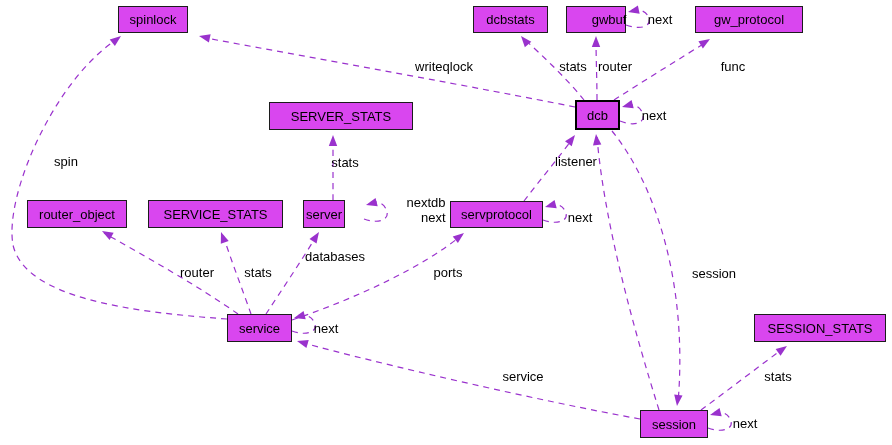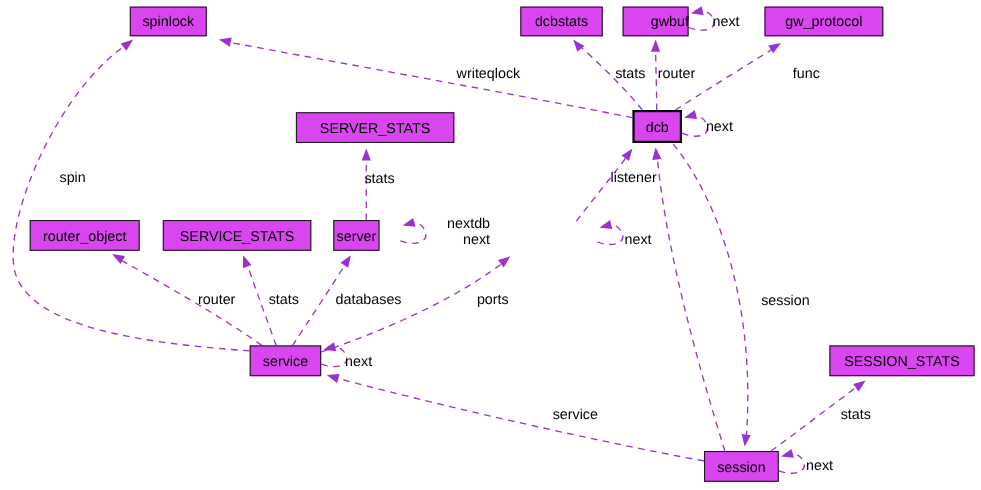--- a/index.html
+++ b/index.html
@@ -97,21 +97,21 @@
     <div class="edge-label" style="left: 406px; top: 210px; margin-left: 20px;">
       <div>nextdb</div>
       <div>next</div>
     </div>
     <div class="edge-label" style="left: 197px; top: 272px;">
       <div>router</div>
     </div>
     <div class="edge-label" style="left: 258px; top: 272px;">
       <div>stats</div>
     </div>
-    <div class="edge-label" style="left: 335px; top: 272px;">
+    <div class="edge-label" style="left: 335px; top: 256px;">
       <div>databases</div>
     </div>
     <div class="edge-label" style="left: 448px; top: 272px;">
       <div>ports</div>
     </div>
     <div class="edge-label" style="left: 580px; top: 217px;">
       <div>next</div>
     </div>
     <div class="edge-label" style="left: 576px; top: 161px;">
       <div>listener</div>
@@ -133,16 +133,17 @@
     </div>
     <div class="node" style="left: 118px; top: 6px; width: 70px; height: 27px;">spinlock</div>
     <div class="node" style="left: 473px; top: 6px; width: 75px; height: 27px;">dcbstats</div>
     <div class="node" style="left: 566px; top: 6px; width: 60px; height: 27px; padding-left: 26px;">gwbuf</div>
     <div class="node" style="left: 695px; top: 6px; width: 108px; height: 27px;">gw_protocol</div>
     <div class="node" style="left: 269px; top: 102px; width: 144px; height: 28px;">SERVER_STATS</div>
     <div class="node highlighted" style="left: 575px; top: 100px; width: 45px; height: 30px;">dcb</div>
     <div class="node" style="left: 148px; top: 200px; width: 135px; height: 28px;">SERVICE_STATS</div>
     <div class="node" style="left: 27px; top: 200px; width: 100px; height: 28px;">router_object</div>
     <div class="node" style="left: 303px; top: 200px; width: 42px; height: 28px;">server</div>
+    <div class="node" style="left: 450px; top: 201px; width: 93px; height: 27px;">servprotocol</div>
     <div class="node" style="left: 227px; top: 314px; width: 65px; height: 28px;">service</div>
     <div class="node" style="left: 754px; top: 314px; width: 132px; height: 28px;">SESSION_STATS</div>
     <div class="node" style="left: 640px; top: 410px; width: 68px; height: 28px;">session</div>
   </div>
 
 </body></html>

